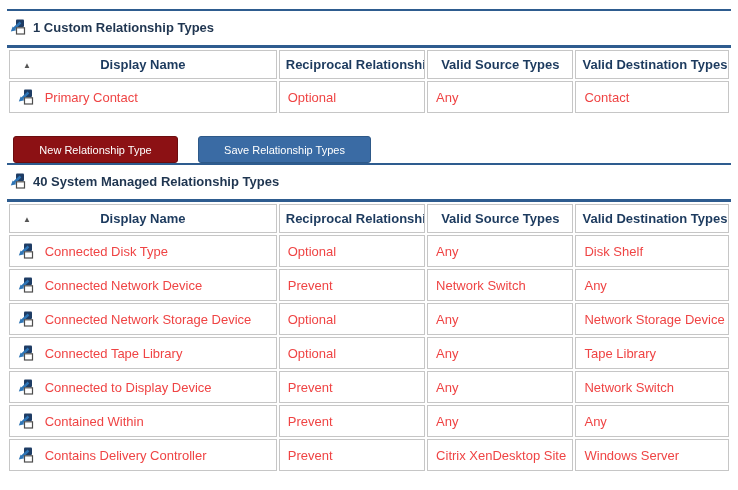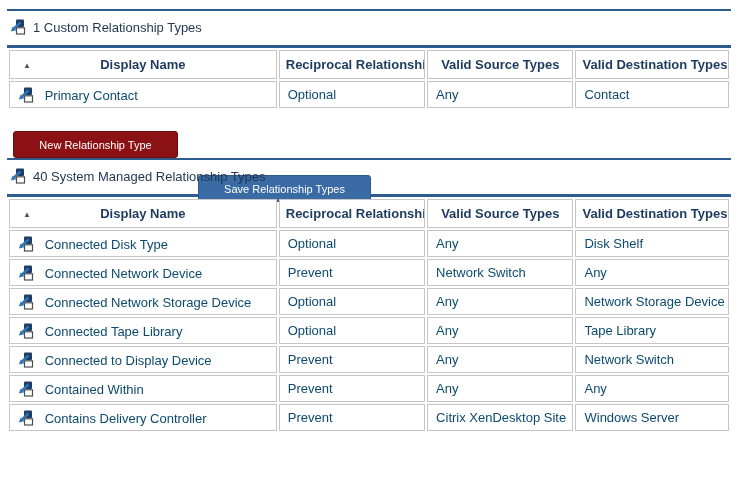--- a/index.html
+++ b/index.html
@@ -18,21 +18,21 @@
     height: 2px;
     background: #2E5C8F;
     margin-bottom: 7px;
   }
   .section-title {
     display: flex;
     align-items: center;
     gap: 7px;
     margin: 0 3px 9px 3px;
     height: 18px;
-    font-weight: normal;
+    font-weight: bold;
     color: #1F3550;
   }
 
   .grid-wrap { border-top: 3px solid #2E5C8F; }
   table.grid {
     width: 100%;
     border-collapse: separate;
     border-spacing: 2px;
     table-layout: fixed;
   }
@@ -45,22 +45,22 @@
   table.grid th {
     height: 29px;
     font-weight: bold;
     color: #1C3A5E;
     text-align: center;
     position: relative;
     padding: 0 6px;
   }
   table.grid td {
     height: 27px;
-    padding: 0 8px;
-    color: #0c4a6e;
+    padding: 7px 8px;
+    color: #ef4444;
   }
   td.cell-display { padding-left: 7px; }
   .sort {
     position: absolute;
     left: 13px; top: 50%;
     transform: translateY(-50%);
     font-size: 8px;
     color: #555555;
   }
   .rel-icon {
@@ -89,21 +89,20 @@
   }
   .btn-new {
     min-width: 165px;
     background: #8C1114;
     border: 1px solid #6B0D0F;
   }
   .btn-save {
     min-width: 173px;
     background: #3A6BA4;
     border: 1px solid #2E5988;
-    margin-top: 44px;
   }
   .section-2 { }
 </style>
 </head>
 <body>
 
 <svg width="0" height="0" style="position:absolute" aria-hidden="true">
   <symbol id="relicon" viewBox="0 0 16 16">
     <rect x="6" y="0.5" width="8" height="7.5" rx="1" fill="#1E3C64"></rect>
     <path d="M10.5 3.5 L4 9.5" stroke="#2E75B6" stroke-width="2.4" fill="none"></path>

